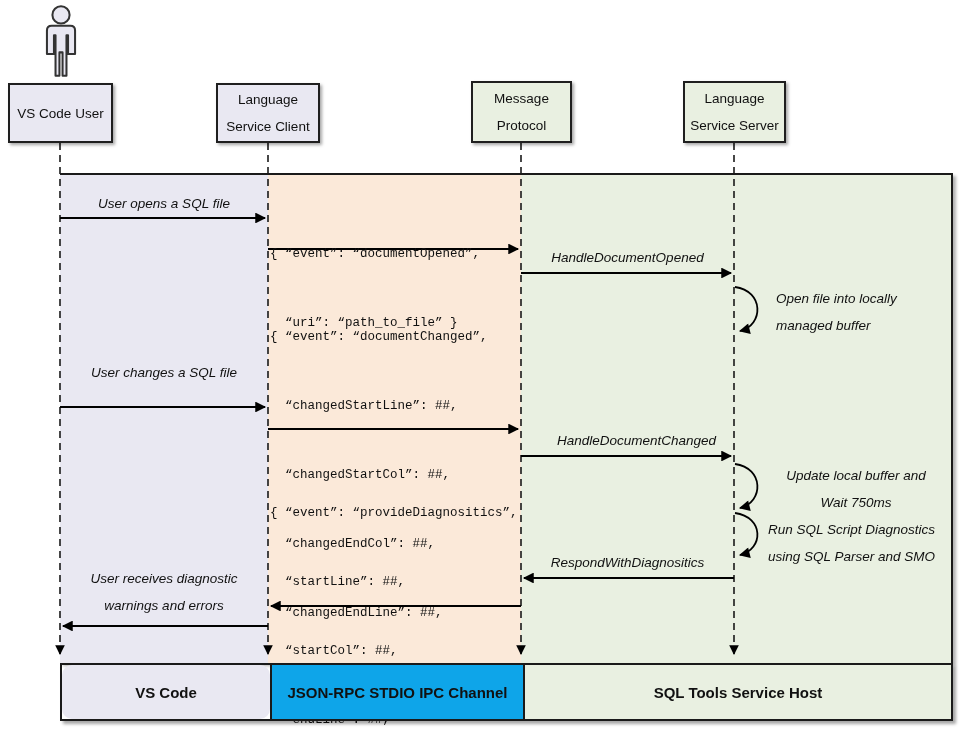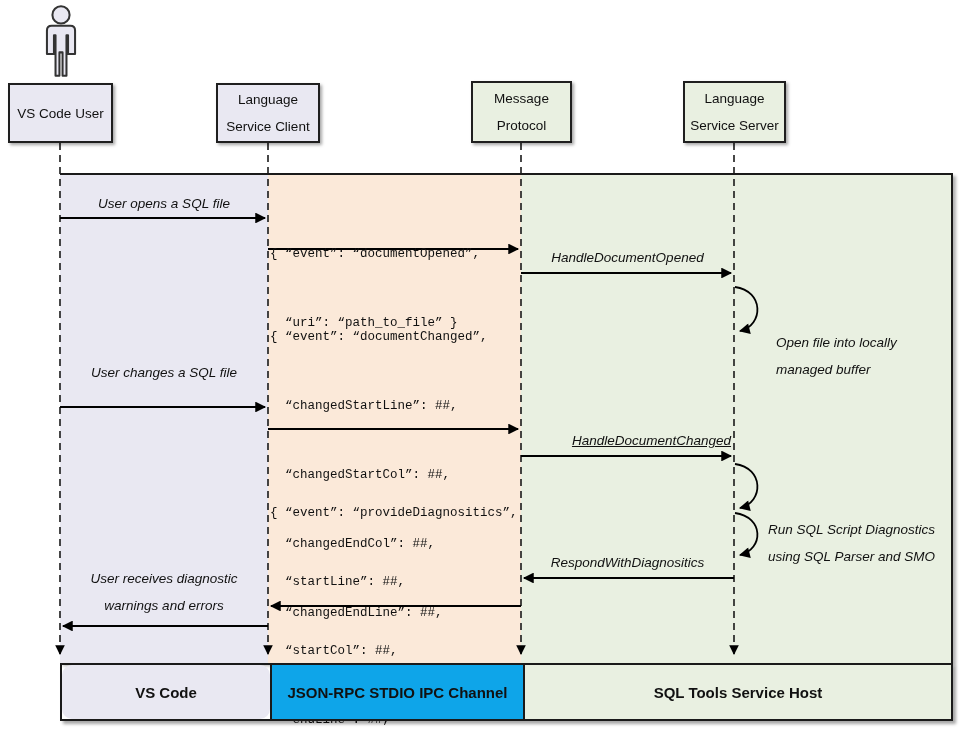--- a/index.html
+++ b/index.html
@@ -101,30 +101,34 @@
     <span class="bl">Protocol</span>
   </div>
   <div class="abox" style="left:683px;top:81px;width:103px;height:62px;background:#e9f0e1;">
     <span class="bl">Language</span>
     <span class="bl">Service Server</span>
   </div>
 
   <div class="msg center" style="left:60px;width:208px;top:195px;">User opens a SQL file</div>
   <div class="msg center" style="left:521px;width:213px;top:249px;">HandleDocumentOpened</div>
   <div class="msg center" style="left:60px;width:208px;top:364px;">User changes a SQL file</div>
-  <div class="msg center" style="left:545px;width:213px;top:432px;text-decoration:underline;">HandleDocumentChanged</div>
+  <div class="msg center" style="left:530px;width:213px;top:432px;">HandleDocumentChanged</div>
   <div class="msg center" style="left:521px;width:213px;top:554px;">RespondWithDiagnositics</div>
   <div class="note" style="left:60px;width:208px;top:565px;text-align:center;">
     <div>User receives diagnostic</div>
     <div>warnings and errors</div>
   </div>
 
-  <div class="note" style="left:776px;top:285px;margin-top:44px;">
+  <div class="note" style="left:776px;top:285px;">
     <div>Open file into locally</div>
     <div>managed buffer</div>
+  </div>
+  <div class="note" style="left:770px;top:462px;width:172px;text-align:center;">
+    <div>Update local buffer and</div>
+    <div>Wait 750ms</div>
   </div>
   <div class="note" style="left:768px;top:516px;">
     <div>Run SQL Script Diagnostics</div>
     <div>using SQL Parser and SMO</div>
   </div>
 
   <div class="jsonblk" style="left:270px;top:197px;">
     <div>{ “event”: “documentOpened”,</div>
     <div>  “uri”: “path_to_file” }</div>
   </div>

